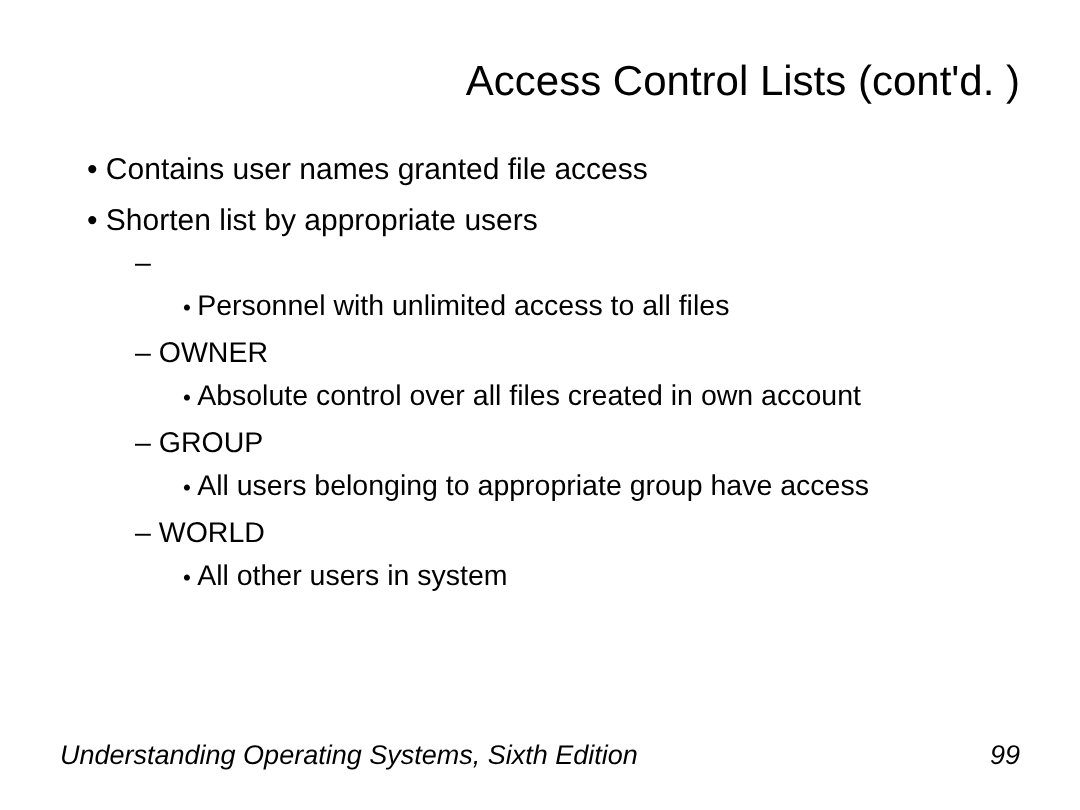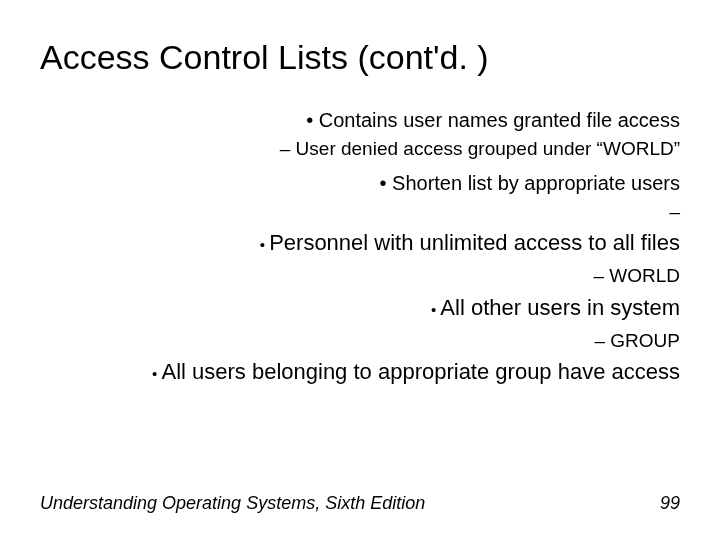--- a/index.html
+++ b/index.html
@@ -6,34 +6,33 @@
     body {
       width: 720px;
       height: 540px;
       background: #ffffff;
       font-family: Arial, Helvetica, sans-serif;
       color: #000000;
       position: relative;
       padding: 30px 40px 0 40px;
     }
     .title {
-      font-size: 34px;
-      text-align: left;
+      font-size: 28px;
+      text-align: right;
       margin-bottom: 28px;
       margin-top: 8px;
       font-weight: normal;
     }
     .content {
       font-size: 20px;
       line-height: 1.5;
     }
     ul.level1 {
       list-style: none;
       padding-left: 18px;
-      text-align: right;
     }
     ul.level1 > li {
       margin-bottom: 4px;
     }
     ul.level1 > li::before {
       content: "• ";
       font-size: 20px;
     }
     ul.level2 {
       list-style: none;
@@ -42,21 +41,21 @@
     }
     ul.level2 > li {
       margin-bottom: 3px;
     }
     ul.level2 > li::before {
       content: "– ";
     }
     ul.level3 {
       list-style: none;
       padding-left: 32px;
-      font-size: 22px;
+      font-size: 19px;
     }
     ul.level3 > li {
       margin-bottom: 3px;
     }
     ul.level3 > li::before {
       content: "• ";
       font-size: 15px;
     }
     .footer {
       position: absolute;
@@ -70,39 +69,41 @@
     }
   </style>
 </head>
 <body>
 
 <h1 class="title">Access Control Lists (cont'd. )</h1>
 
 <div class="content">
   <ul class="level1">
     <li><span>Contains user names granted file access</span>
-      <ul class="level2">
-        <li><span>User denied access grouped under “WORLD”</span></li>
-      </ul>
     </li>
     <li><span>Shorten list by appropriate users</span>
       <ul class="level2">
         <li>
           <ul class="level3">
             <li><span>Personnel with unlimited access to all files</span></li>
           </ul>
         </li>
-        <li><span>WORLD</span>
+        <li><span>OWNER</span>
           <ul class="level3">
-            <li><span>All other users in system</span></li>
+            <li><span>Absolute control over all files created in own account</span></li>
           </ul>
         </li>
         <li><span>GROUP</span>
           <ul class="level3">
             <li><span>All users belonging to appropriate group have access</span></li>
+          </ul>
+        </li>
+        <li><span>WORLD</span>
+          <ul class="level3">
+            <li><span>All other users in system</span></li>
           </ul>
         </li>
       </ul>
     </li>
   </ul>
 </div>
 
 <div class="footer">
   <span>Understanding Operating Systems, Sixth Edition</span>
   <span>99</span>

